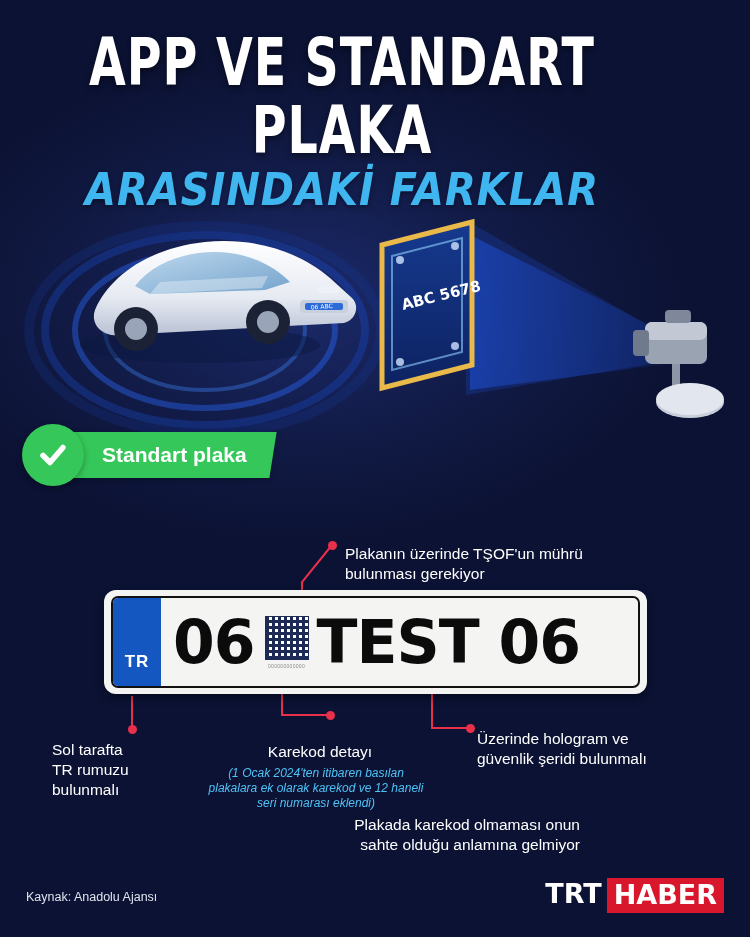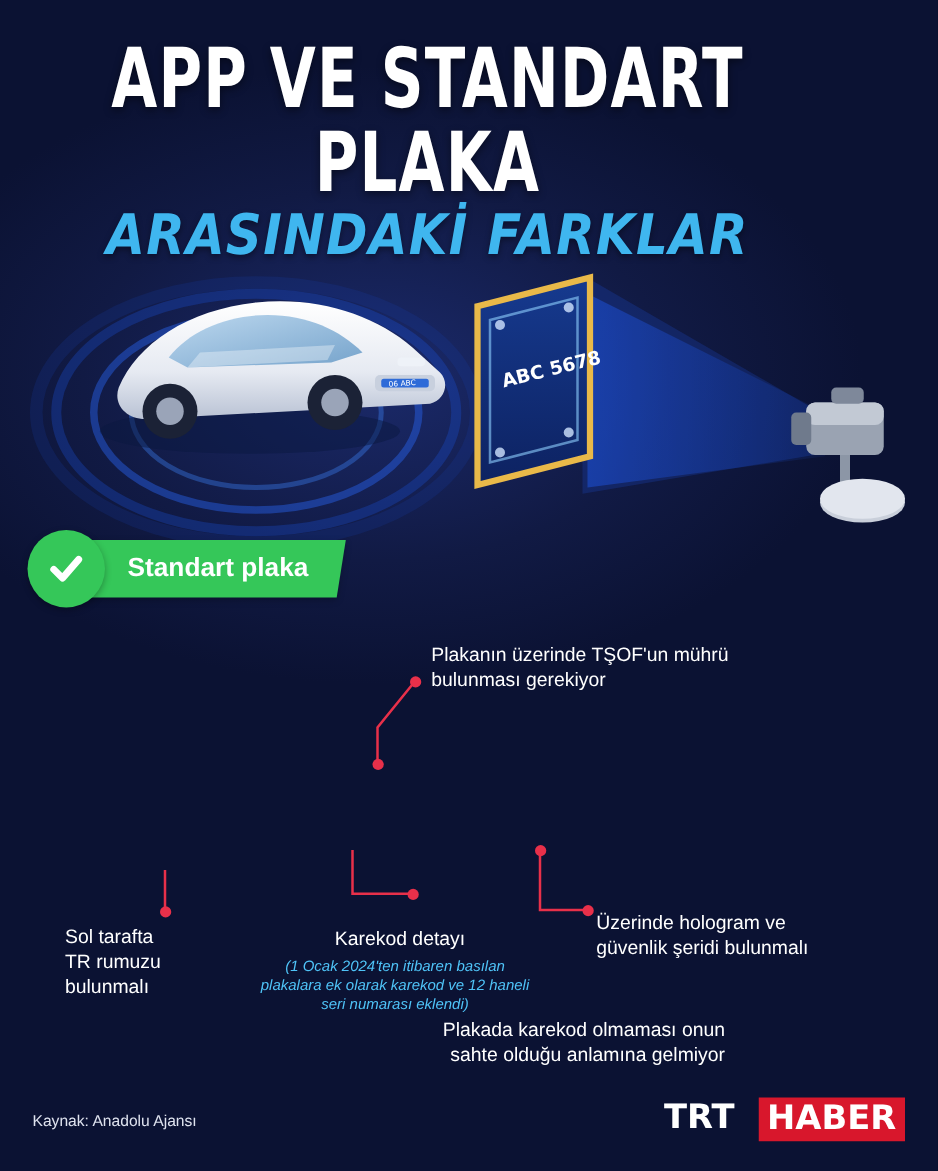--- a/index.html
+++ b/index.html
@@ -205,21 +205,21 @@
     align-items: flex-start;
   }
   .logo-trt {
     color: #ffffff;
     font-weight: bold;
     font-size: 27px;
     letter-spacing: 0px;
     font-family: "DejaVu Sans", sans-serif;
   }
   .logo-haber {
-    margin-left: 19px;
+    margin-left: 5px;
     background: #d8172c;
     color: #ffffff;
     font-weight: bold;
     font-size: 27px;
     padding: 1px 7px 3px 7px;
     font-family: "DejaVu Sans", sans-serif;
   }
 </style>
 </head>
 <body>
@@ -322,32 +322,47 @@
     <path d="M432 182 L432 228 L470 228" stroke="#e8304a" stroke-width="2" fill="none"></path>
   </svg>
 
   <div class="dot" style="left:328px; top:541px;"></div>
   <div class="dot" style="left:298px; top:607px;"></div>
   <div class="dot" style="left:128px; top:725px;"></div>
   <div class="dot" style="left:326px; top:711px;"></div>
   <div class="dot" style="left:466px; top:724px;"></div>
   <div class="dot" style="left:428px; top:676px;"></div>
 
-  <div class="callout" style="left:345px; top:515px; width:330px;">Plakanın üzerinde TŞOF'un mührü<br>bulunması gerekiyor</div>
+  <div class="callout" style="left:345px; top:544px; width:330px;">Plakanın üzerinde TŞOF'un mührü<br>bulunması gerekiyor</div>
 
   <div class="callout" style="left:52px; top:740px; width:150px; text-align:left;">Sol tarafta<br>TR rumuzu<br>bulunmalı</div>
 
   <div class="callout" style="left:190px; top:742px; width:260px; text-align:center;">Karekod detayı</div>
 
   <div class="callout small" style="left:180px; top:766px; width:272px; text-align:center;">(1 Ocak 2024'ten itibaren basılan<br>plakalara ek olarak karekod ve 12 haneli<br>seri numarası eklendi)</div>
 
   <div class="callout" style="left:477px; top:729px; width:230px;">Üzerinde hologram ve<br>güvenlik şeridi bulunmalı</div>
 
   <div class="callout" style="left:180px; top:815px; width:400px; text-align:right;">Plakada karekod olmaması onun<br>sahte olduğu anlamına gelmiyor</div>
 
+  <div class="plate">
+    <div class="plate-inner">
+      <div class="plate-blue">
+        <div class="tr">TR</div>
+      </div>
+      <div class="plate-text">
+        <div class="plate-num">06</div>
+        <div class="qr-wrap">
+          <div class="qr"></div>
+          <div class="qr-serial">000000000000</div>
+        </div>
+        <div class="plate-num">TEST 06</div>
+      </div>
+    </div>
+  </div>
 
   <div class="source">Kaynak: Anadolu Ajansı</div>
   <div class="logo">
     <div class="logo-trt">TRT</div>
     <div class="logo-haber">HABER</div>
   </div>
 
 </div>
 
 </body></html>

